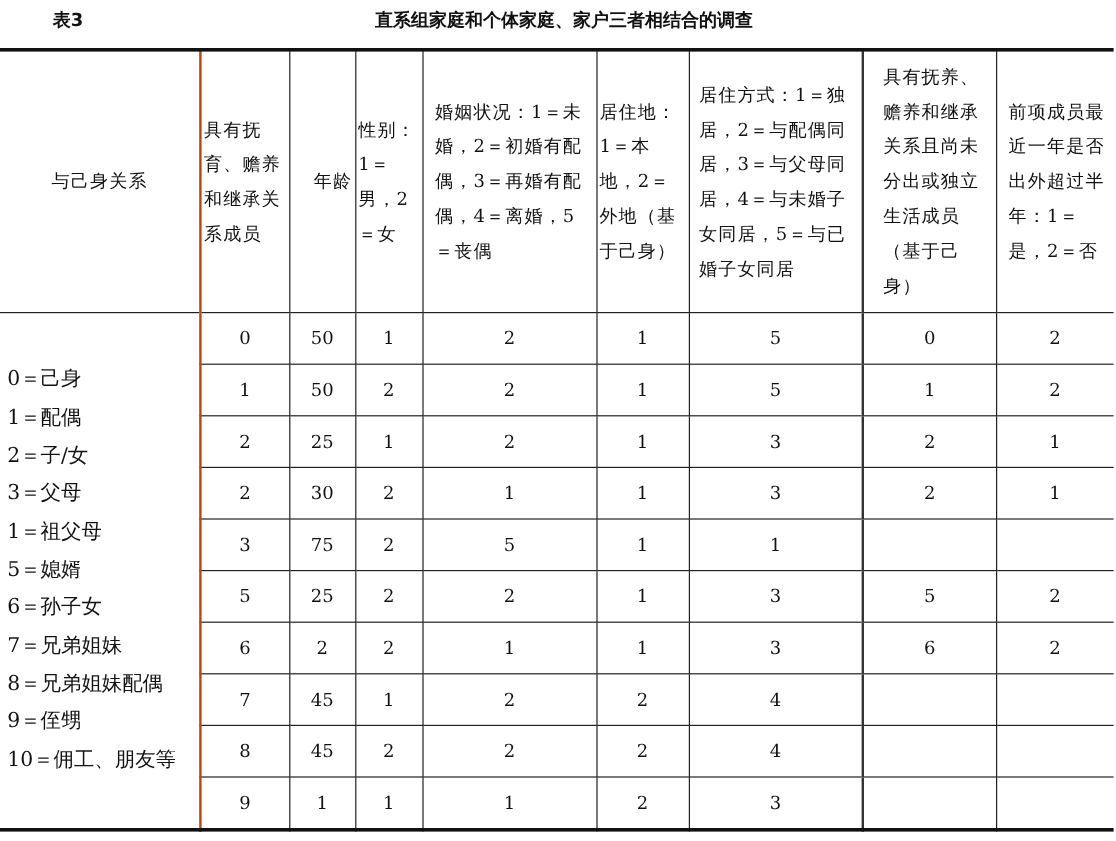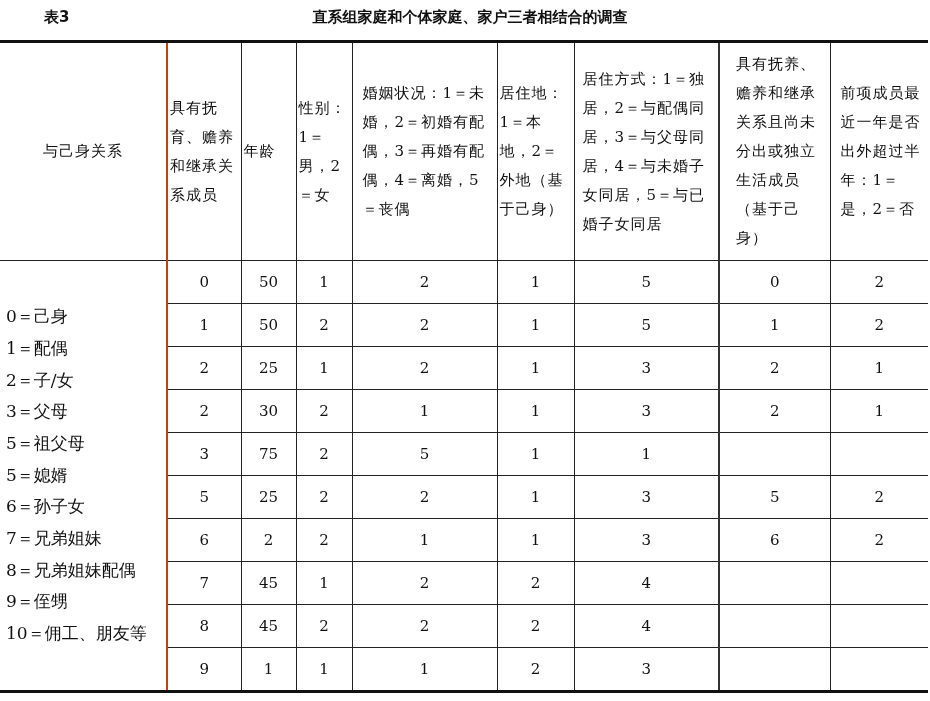--- a/index.html
+++ b/index.html
@@ -37,37 +37,37 @@
     <col style="width:145px">
       <col style="width:77px">
       <col style="width:145px">
       <col style="width:111px">
       <col style="width:98px">
   </colgroup>
   <thead>
     <tr>
       <th class="c0">与己身关系</th>
       <th>具有抚育、赡养和继承关系成员</th>
-      <th style="text-align:left">年龄</th>
+      <th style="text-align:right">年龄</th>
       <th>性别：1＝男，2＝女</th>
       <th style="padding-left:10px">婚姻状况：1＝未婚，2＝初婚有配偶，3＝再婚有配偶，4＝离婚，5＝丧偶</th>
       <th>居住地：1＝本地，2＝外地（基于己身）</th>
       <th style="padding-left:8px">居住方式：1＝独居，2＝与配偶同居，3＝与父母同居，4＝与未婚子女同居，5＝与已婚子女同居</th>
       <th class="c7" style="padding-left:16px">具有抚养、赡养和继承关系且尚未分出或独立生活成员（基于己身）</th>
       <th style="padding-left:10px">前项成员最近一年是否出外超过半年：1＝是，2＝否</th>
     </tr>
   </thead>
   <tbody id="tbody">
     <tr>
       <td class="c0 legend" rowspan="10">
         <div>0＝己身</div>
         <div>1＝配偶</div>
         <div>2＝子/女</div>
         <div>3＝父母</div>
-        <div>5＝祖父母</div>
+        <div>1＝祖父母</div>
         <div>5＝媳婿</div>
         <div>6＝孙子女</div>
         <div>7＝兄弟姐妹</div>
         <div>8＝兄弟姐妹配偶</div>
         <div>9＝侄甥</div>
         <div>10＝佣工、朋友等</div>
       </td>
       <td>0</td>
       <td>50</td>
       <td>1</td>

